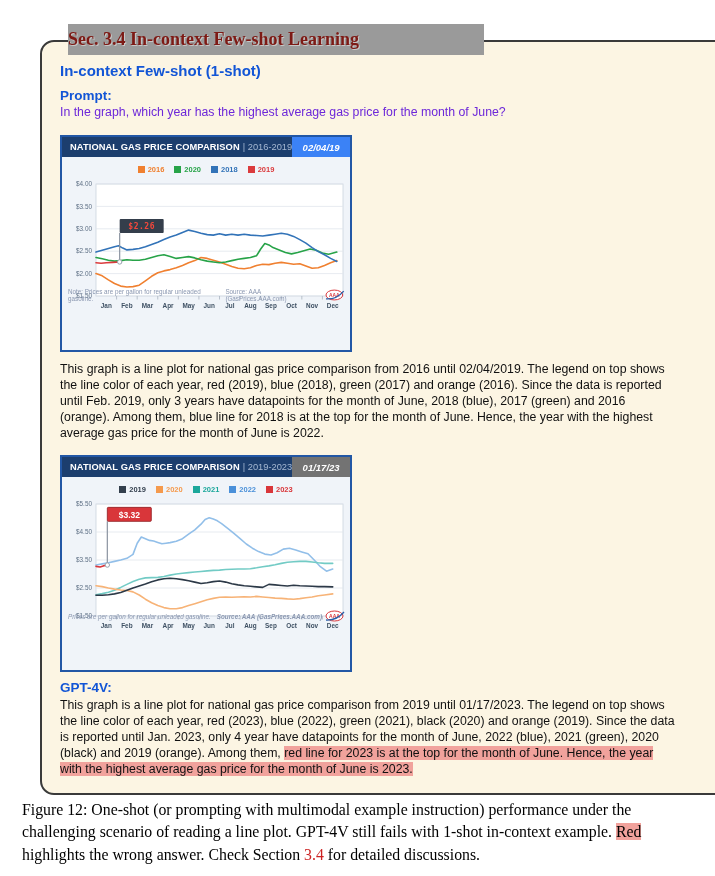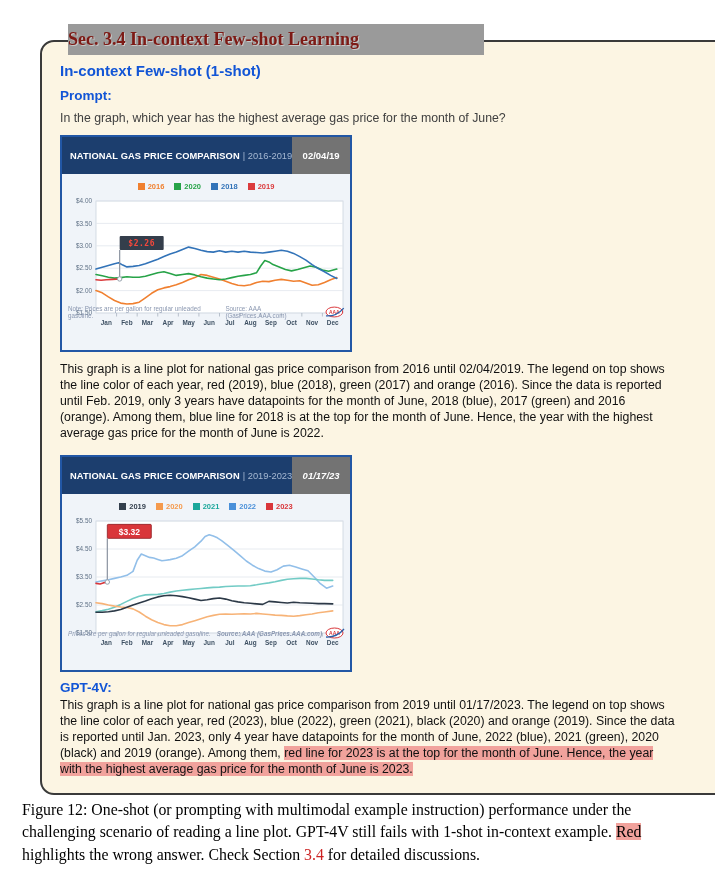--- a/index.html
+++ b/index.html
@@ -9,28 +9,28 @@
   .outer-box{position:absolute;left:40px;top:40px;width:656px;height:751px;
              background:#FCF5E3;border:2px solid #3a3a3a;border-radius:14px;padding-left:40px;}
 
   .banner{position:absolute;left:68px;top:24px;width:416px;height:31px;
           background:#9a9a9a;color:#7d1a15;font-family:"Liberation Serif",serif;
           font-weight:bold;font-size:18px;text-align:left;line-height:31px;
           text-shadow:1px 1px 0 rgba(255,255,255,0.45);z-index:5;}
 
   .subtitle{position:absolute;left:18px;top:20px;color:#1255d6;font-weight:bold;font-size:15px;}
   .prompt-label{position:absolute;left:18px;top:46px;color:#1255d6;font-weight:bold;font-size:13.5px;}
-  .prompt-text{position:absolute;left:18px;top:69px;color:#404040;font-size:12.3px;}
+  .prompt-text{position:absolute;left:18px;top:63px;color:#6d28d9;font-size:12.3px;}
 
   .chart-slot{position:absolute;left:18px;width:292px;height:217px;
               border:2px solid #2257a5;background:#f0f4f9;box-sizing:border-box;}
   #chart0{top:93px;}
   #chart1{top:413px;}
 
-  .chart-header{height:37px;background:#1c3e6e;display:flex;align-items:stretch;justify-content:space-between;}
+  .chart-header{height:20px;background:#1c3e6e;display:flex;align-items:stretch;justify-content:space-between;}
   .chart-title{display:flex;align-items:center;padding-left:8px;white-space:nowrap;}
   .ct-main{color:#ffffff;font-weight:bold;font-size:9.3px;letter-spacing:0.1px;}
   .ct-range{color:#a5b8d2;font-size:9.3px;margin-left:3px;}
   .chart-badge{width:60px;display:flex;align-items:center;justify-content:center;
                color:#fff;font-weight:bold;font-size:9.5px;}
   .chart-body{position:relative;height:148px;border-radius:18px;}
   .chart-legend{display:flex;justify-content:center;gap:10px;padding-top:5px;height:14px;align-items:center;}
   .legend-item{display:flex;align-items:center;gap:3px;font-size:7.5px;font-weight:bold;}
   .legend-swatch{width:7px;height:7px;display:inline-block;}
   .chart-footer{position:absolute;left:6px;right:5px;bottom:3px;display:flex;
@@ -58,21 +58,21 @@
   <div class="subtitle">In-context Few-shot (1-shot)</div>
   <div class="prompt-label">Prompt:</div>
   <div class="prompt-text">In the graph, which year has the highest average gas price for the month of June?</div>
 
   <div class="chart-slot" id="chart0">
       <div class="chart-header">
         <div class="chart-title">
           <span class="ct-main">NATIONAL GAS PRICE COMPARISON</span>
           <span class="ct-range">| 2016-2019</span>
         </div>
-        <div class="chart-badge" style="background: #737373;">02/04/19</div>
+        <div class="chart-badge" style="background: #3b82f6; font-style: italic;">02/04/19</div>
       </div>
       <div class="chart-body">
         <div class="chart-legend">
           <div class="legend-item">
             <span class="legend-swatch" style="background: rgb(240, 128, 48);"></span>
             <span style="color: rgb(240, 128, 48);">2016</span>
           </div>
           <div class="legend-item">
             <span class="legend-swatch" style="background: rgb(39, 163, 72);"></span>
             <span style="color: rgb(39, 163, 72);">2020</span>

